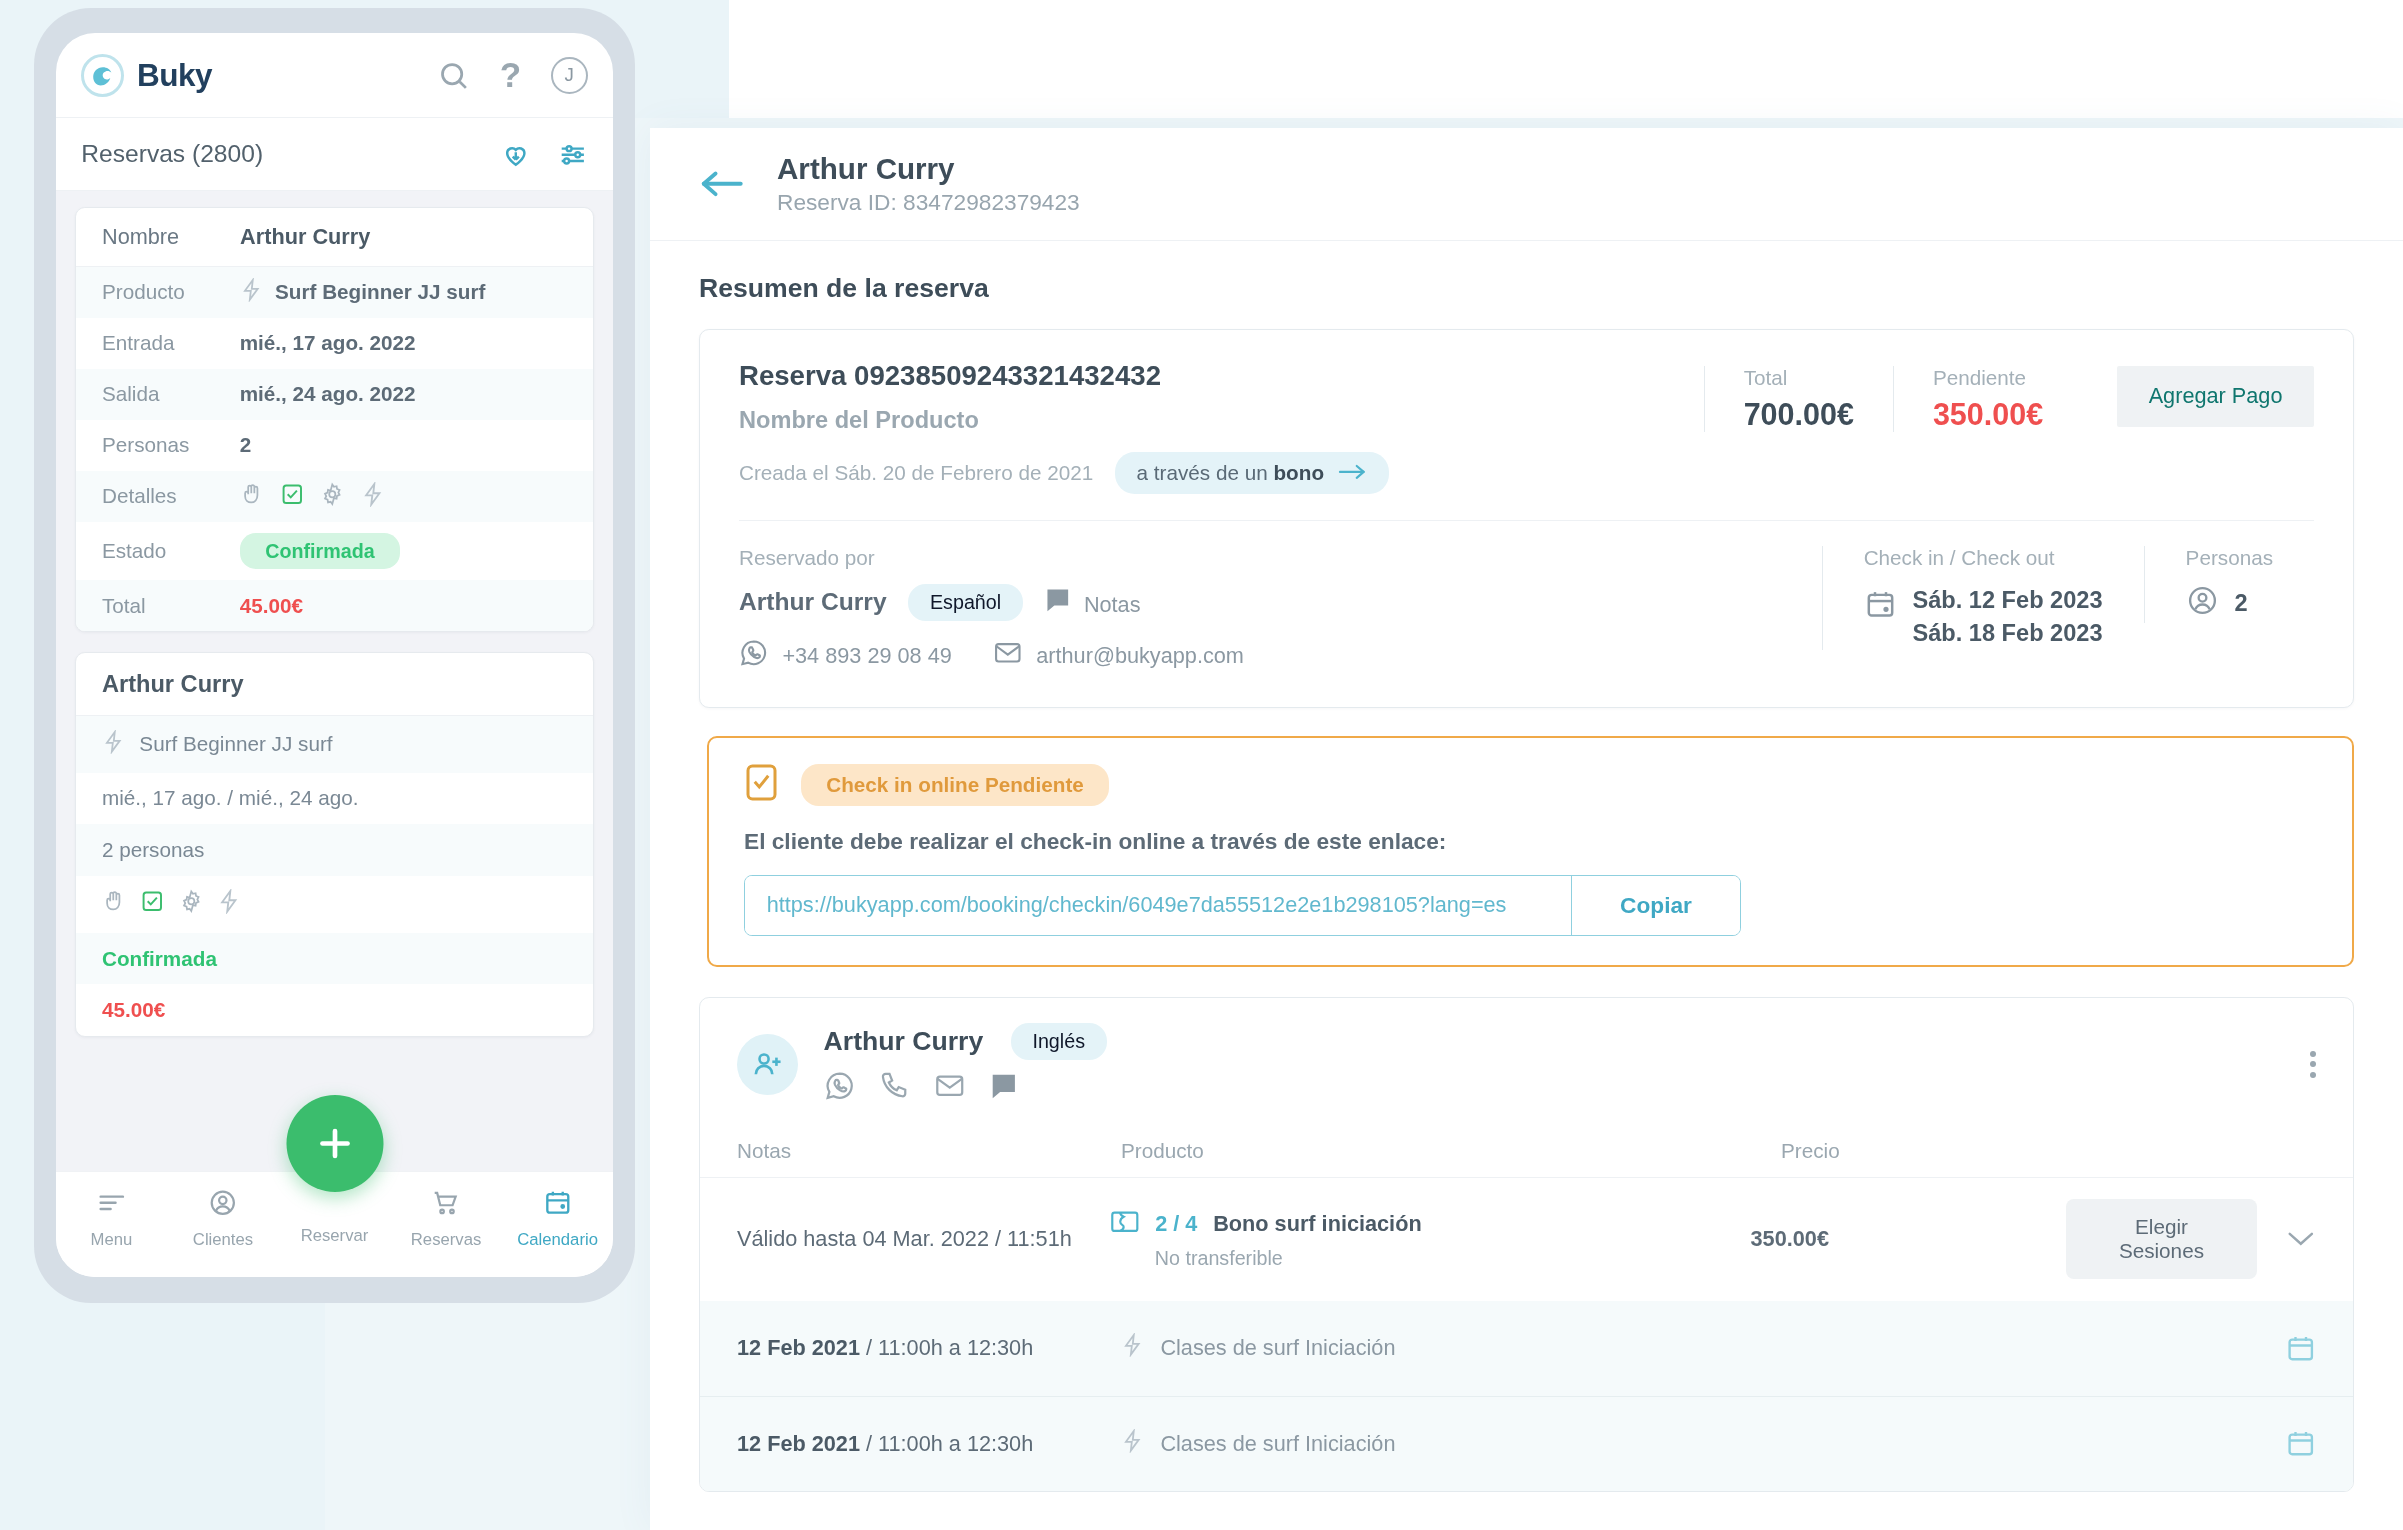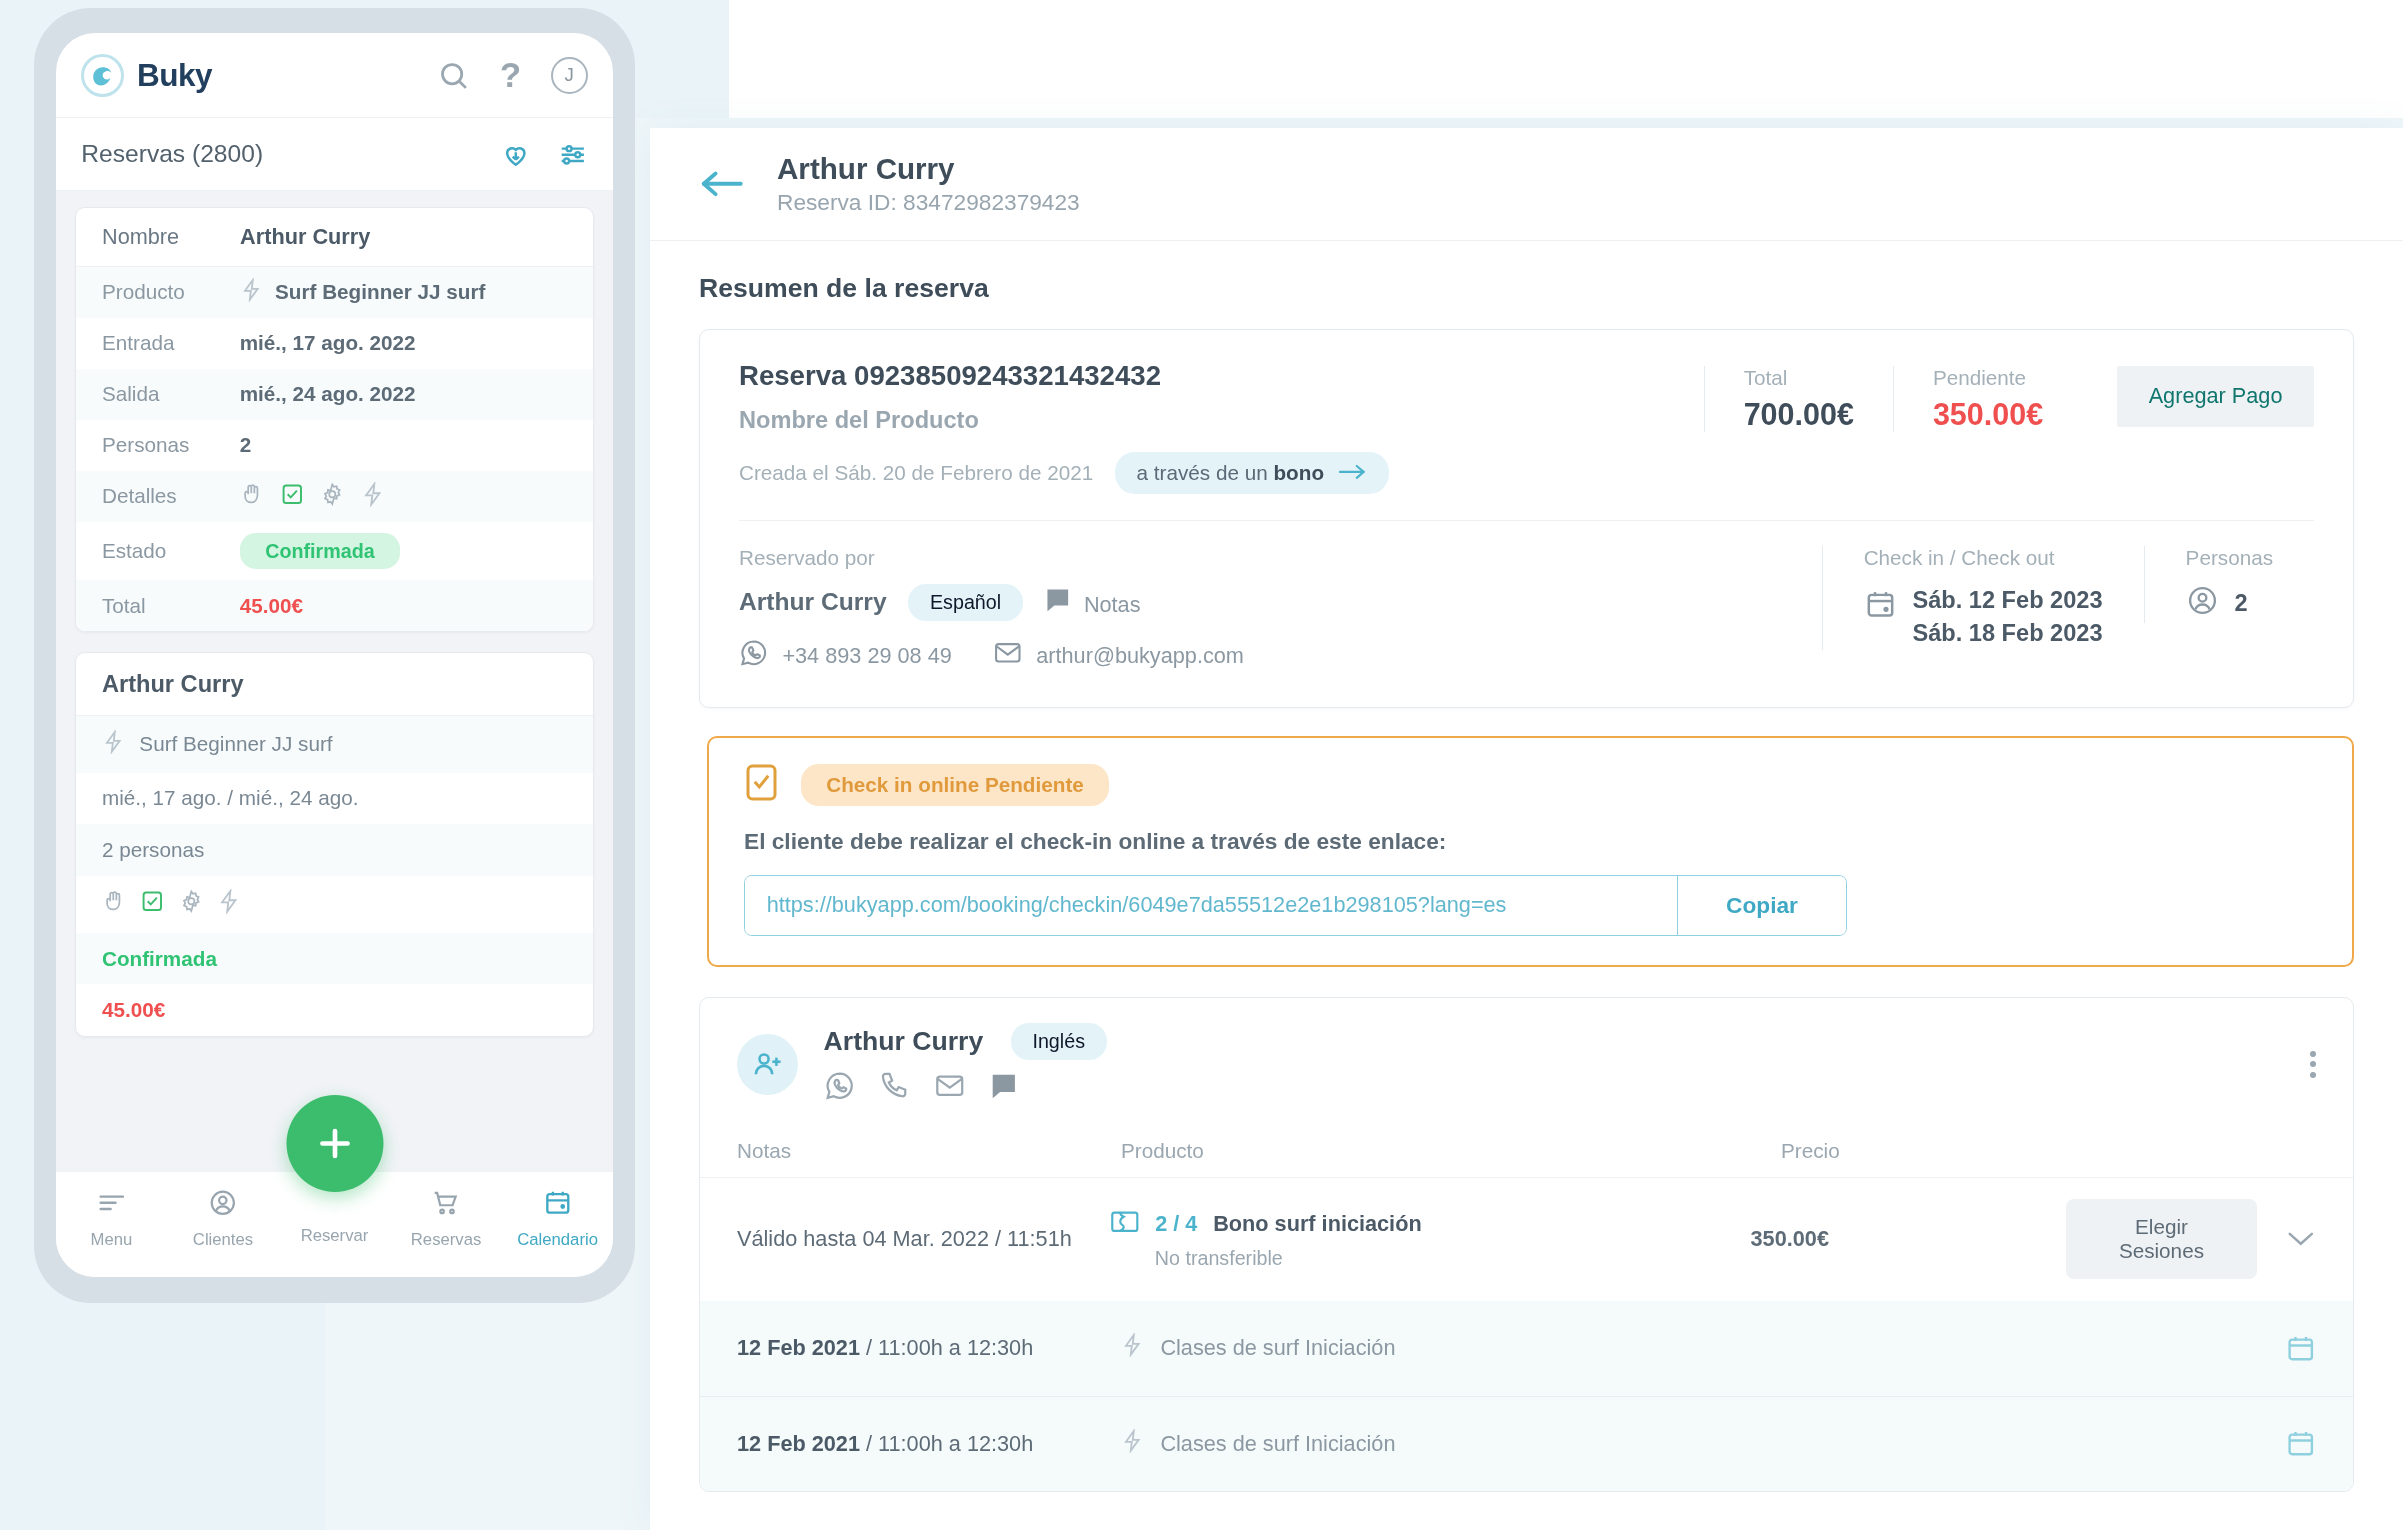--- a/index.html
+++ b/index.html
@@ -165,21 +165,21 @@
     border: 2px solid #f0a948; border-radius: 9.9px; margin-top: 27.6px; padding: 25.6px 35px 29.6px 35px; margin-left: 8px;
   }
   .ci-top { display: flex; align-items: center; gap: 21.7px; }
   .ci-chip {
     background: #fde6c8; color: #e09a3c; font-size: 20.7px; font-weight: bold;
     padding: 8.9px 25.6px; border-radius: 17.7px;
   }
   .ci-text { font-size: 22.7px; font-weight: bold; color: #5d6b77; margin-top: 21.7px; }
   .ci-input-wrap {
     margin-top: 19.7px; display: flex; border: 1px solid #8fd0df; border-radius: 7.9px;
-    overflow: hidden; width: 1103px; height: 61px;
+    overflow: hidden; width: 997px; height: 61px;
   }
   .ci-input {
     flex: 1; border: none; outline: none; padding: 0 21.7px; font-size: 21.7px;
     color: #61b8ce; background: #fff; font-family: "Liberation Sans", sans-serif;
   }
   .ci-copy {
     width: 169px; border-left: 1px solid #8fd0df; background: #fff; color: #3fa8c4;
     font-size: 22.7px; font-weight: bold; cursor: pointer; border: none;
     border-left: 1px solid #8fd0df;
   }

